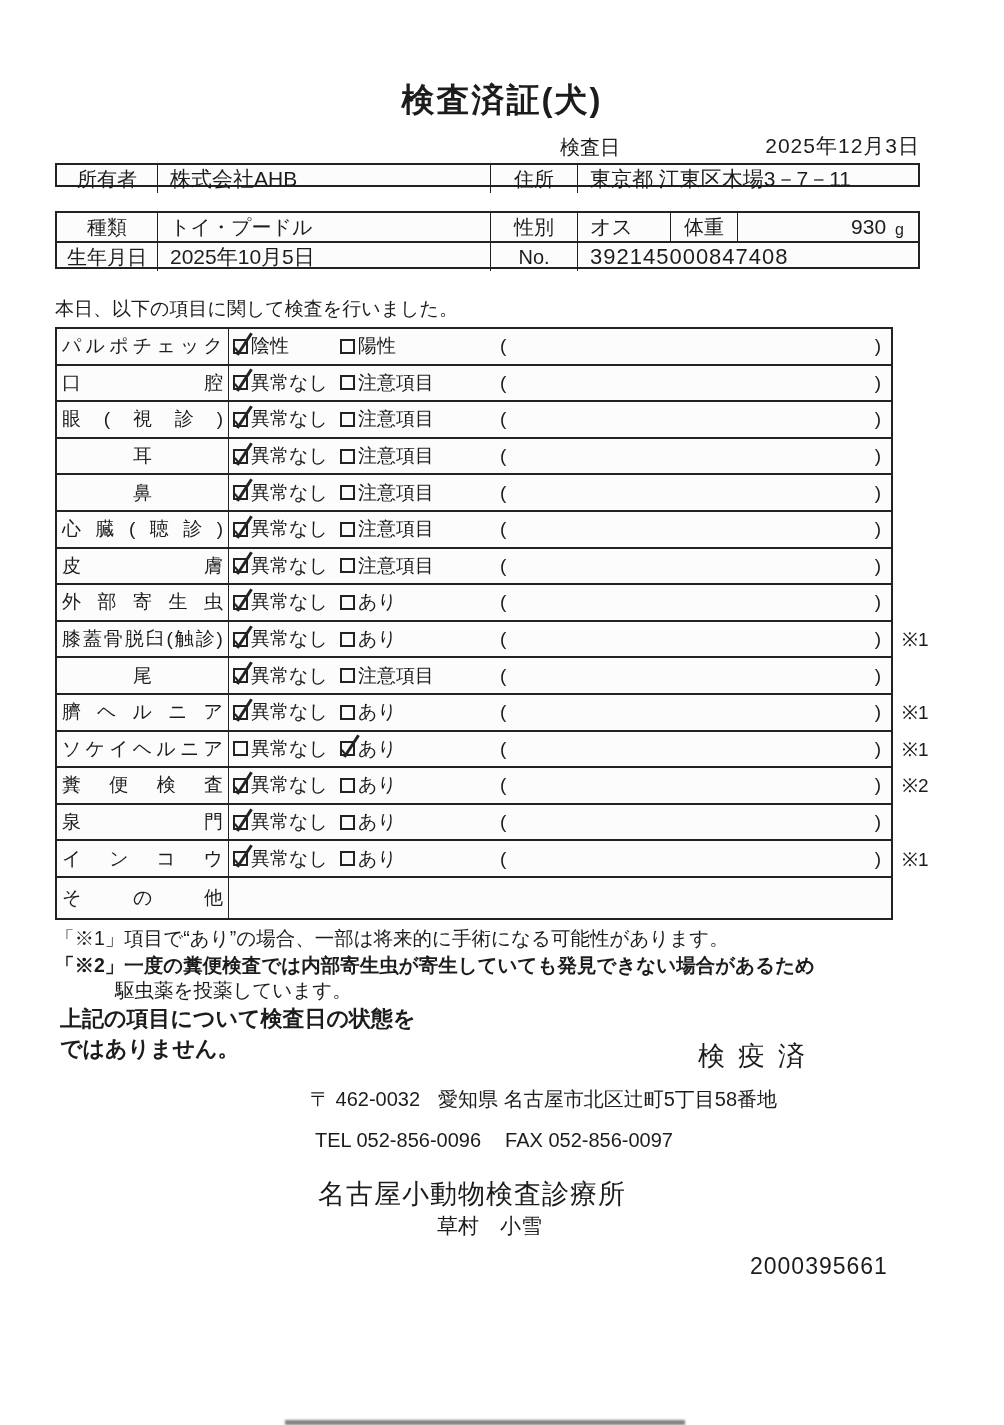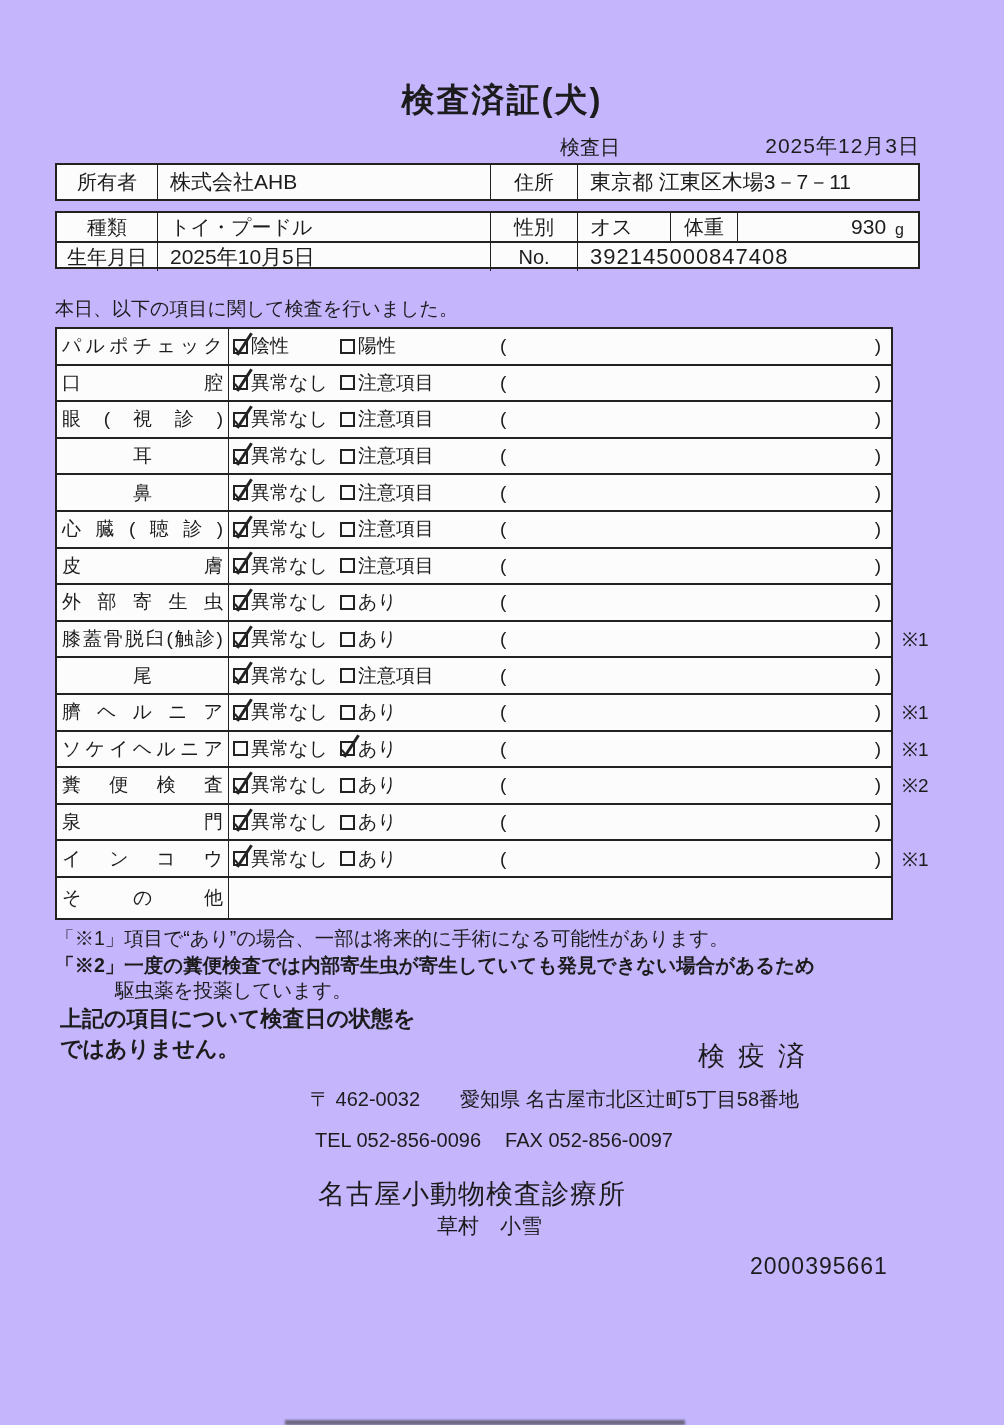--- a/index.html
+++ b/index.html
@@ -2,42 +2,42 @@
 <html><head>
 <meta charset="utf-8">
 <style>
   * { box-sizing: border-box; margin: 0; padding: 0; }
   html,body { background:#e8e8e8; }
   body { font-family: "Liberation Sans", sans-serif; color:#1c1c1c; }
   .page {
     position: relative;
     width: 1004px; height: 1425px;
     margin: 0 auto;
-    background: #c4b5fd;
+    background: #ffffff;
     overflow: hidden;
   }
   .abs { position: absolute; }
 
   
   .title { left:0; top:78px; width:100%; text-align:center;
     font-size:33px; font-weight:600; letter-spacing:2px; }
 
   
   .insp-label { left:560px; top:134px; font-size:20px; font-weight:400; }
   .insp-value { right:84px; top:132px; font-size:21px; font-weight:500; letter-spacing:1px; }
 
   
   .tbl { border:2px solid #222; display:flex; flex-direction:column; background:#fcfcfc; }
   .trow { display:flex; flex:1; }
   .tcell { display:flex; align-items:center; border-left:1.5px solid #222; overflow:hidden; }
   .tcell:first-child { border-left:none; }
   .lab { justify-content:center; font-size:20px; font-weight:500; }
   .val { padding-left:12px; font-size:21px; font-weight:500; }
 
-  .owner-table { left:55px; top:163px; width:865px; height:38px; }
+  .owner-table { left:55px; top:163px; width:865px; height:24px; }
   .pet-table   { left:55px; top:211px; width:865px; height:58px; }
   .pet-table .trow:first-child { border-bottom:2px solid #222; }
   .w-label { flex:0 0 100px; }
   .w-value { flex:0 0 333px; }
   .w-label2 { flex:0 0 87px; }
   .weight-val { flex:1; justify-content:flex-end; padding-right:14px; }
   .weight-unit { font-size:16px; margin-left:9px; margin-top:5px; }
   .sex-val { flex:0 0 93px; }
   .wt-label { flex:0 0 67px; }
   .no-val { flex:1; font-size:22px; letter-spacing:1px; }
@@ -73,21 +73,21 @@
   
   .fn1 { left:55px; top:925px; font-size:19.5px; font-weight:500; }
   .fn2 { left:55px; top:952px; font-size:19.5px; font-weight:700; }
   .fn3 { left:115px; top:977px; font-size:19.5px; font-weight:500; }
 
   .disclaimer { left:60px; top:1004px; font-size:22px; font-weight:600; line-height:30px; }
 
   .stamp { left:698px; top:1038px; font-size:27px; font-weight:500; letter-spacing:13px; }
 
   .addr-line { left:310px; top:1086px; font-size:20px; font-weight:500; }
-  .addr-line .postal { margin-right:40px; }
+  .addr-line .postal { margin-right:18px; }
   .tel-line { left:315px; top:1129px; font-size:20px; font-weight:500; }
   .tel-line .fax { margin-left:24px; }
 
   .clinic-name { left:318px; top:1176px; font-size:27px; font-weight:500; letter-spacing:1px; }
   .vet-name { left:437px; top:1212px; font-size:21px; font-weight:500; }
   .serial { left:750px; top:1253px; font-size:23px; font-weight:500; letter-spacing:1px; }
 
   .smudge { left:285px; bottom:0; width:400px; height:5px;
     background:#3f3f3f; opacity:.65; filter:blur(1px); }
 </style>

